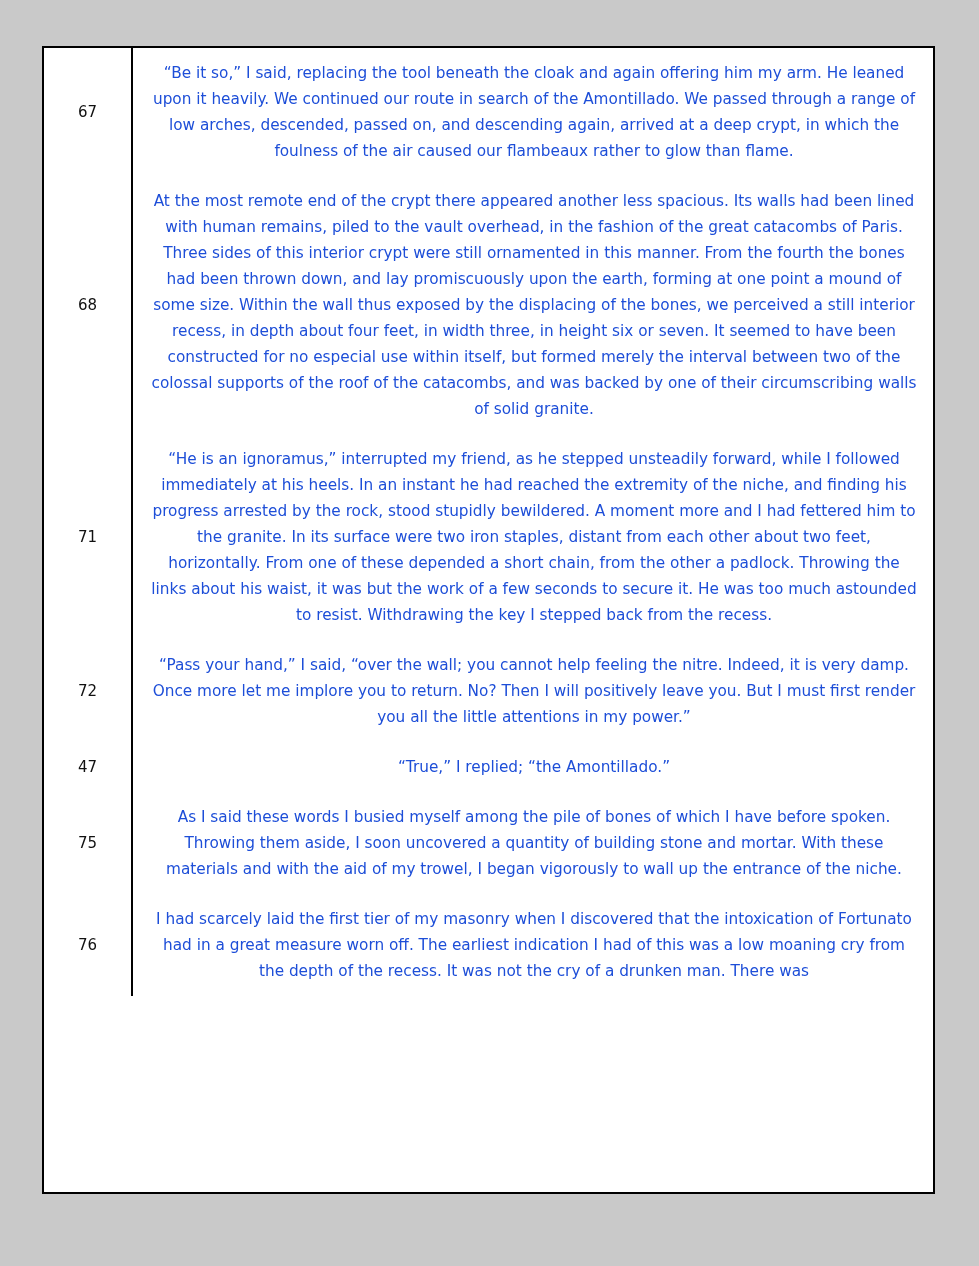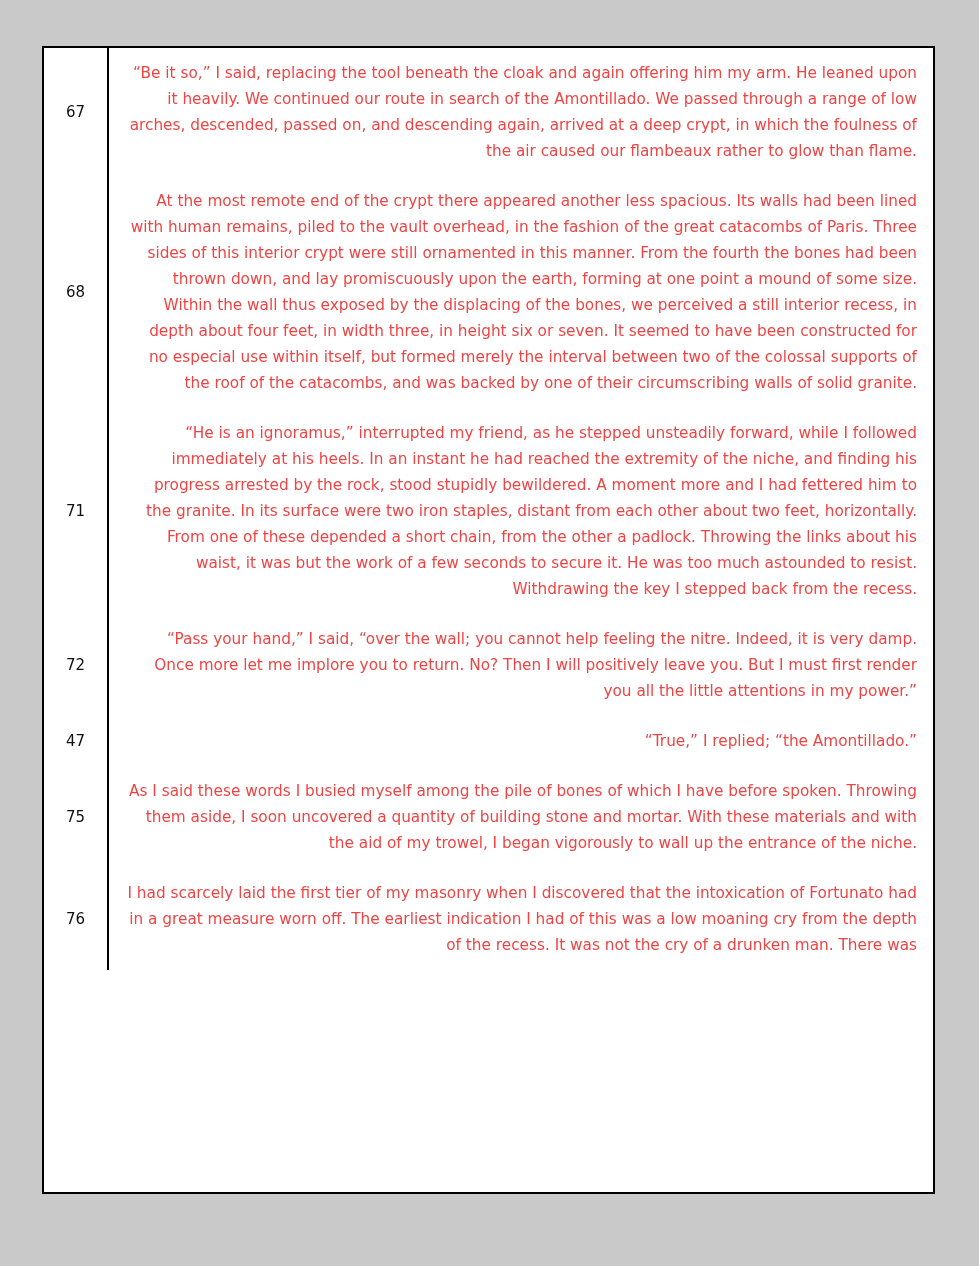--- a/index.html
+++ b/index.html
@@ -32,29 +32,29 @@
   .para-row {
     vertical-align: middle;
   }
   .num-cell {
     width: 55px;
     border-right: 2px solid #000000;
     text-align: center;
     vertical-align: middle;
     font-size: 15px;
     color: #111111;
-    padding: 4px;
+    padding: 16px;
     font-family: "DejaVu Sans", sans-serif;
   }
   .text-cell {
     padding: 12px 16px 12px 18px;
     font-size: 15.3px;
     line-height: 26px;
-    color: #ef4444;
-    text-align: right;
+    color: #1d4ed8;
+    text-align: center;
     font-family: "DejaVu Sans", sans-serif;
   }
   .text-cell p {
     margin: 0;
   }
 </style>
 </head>
 <body>
 
 <div class="page">

